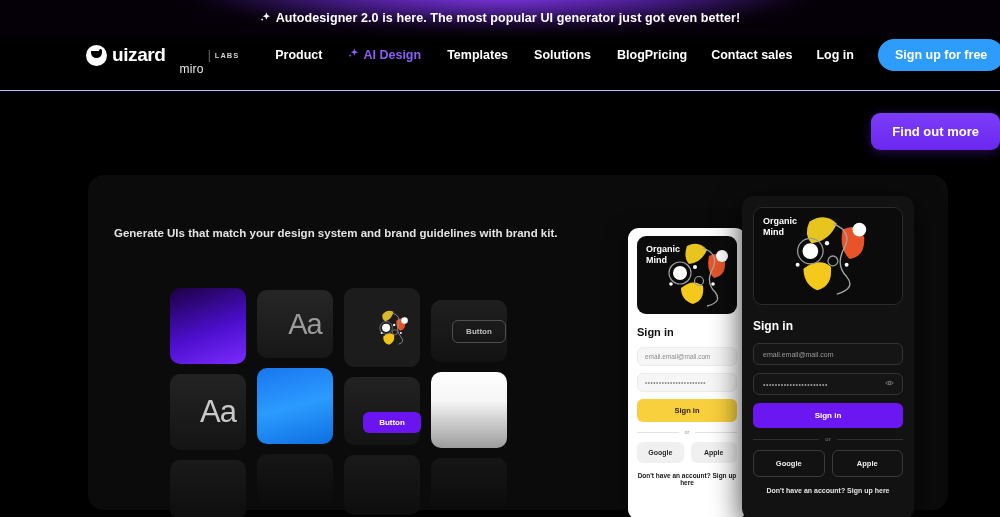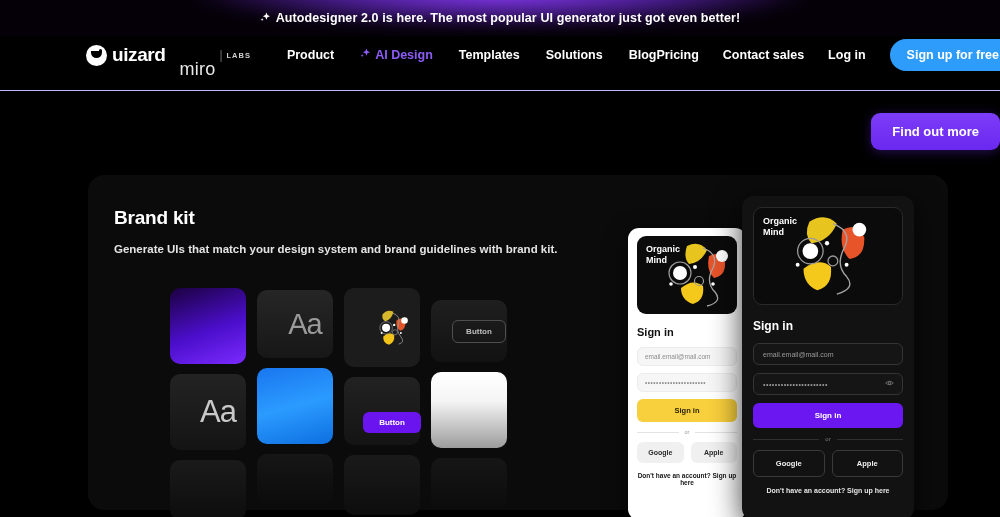--- a/index.html
+++ b/index.html
@@ -57,21 +57,21 @@
     content: ""; position: absolute; left: 12.5px; top: 4.5px;
     width: 3px; height: 3px; border-radius: 50%; background: #000;
   }
   .logo-word {
     color: #fff; font-size: 19px; font-weight: 700; letter-spacing: -.4px;
   }
   .miro-labs {
     display: flex; align-items: center; gap: 4px;
     margin-left: 5px;
   }
-  .miro-word { color: #e8e8e8; font-size: 18px; font-weight: 400; letter-spacing: .2px; margin-top: 28px; }
+  .miro-word { color: #e8e8e8; font-size: 12px; font-weight: 400; letter-spacing: .2px; margin-top: 28px; }
   .miro-div { color: #6a6a6a; font-size: 12px; }
   .labs-word { color: #d0d0d0; font-size: 7.5px; font-weight: 700; letter-spacing: 1px; }
 
   .nav-links { display: flex; align-items: center; gap: 26px; margin-left: 36px; }
   .nav-link {
     color: #ffffff; font-size: 12.5px; font-weight: 700;
     text-decoration: none; white-space: nowrap; cursor: pointer;
   }
   .nav-link.ai { color: #8c5cf6; display: flex; align-items: center; gap: 4px; }
 
@@ -97,21 +97,21 @@
   
   .panel {
     position: absolute; left: 88px; top: 175px;
     width: 860px; height: 335px;
     background: #0b0b0b;
     border-radius: 16px;
     overflow: hidden;
   }
   .panel-head { padding: 32px 0 0 26px; }
   .panel-title { color: #ffffff; font-size: 19px; font-weight: 700; letter-spacing: -.2px; }
-  .panel-sub { color: #e4e4e4; font-size: 11.5px; font-weight: 700; margin-top: 14px; }
+  .panel-sub { color: #e4e4e4; font-size: 11.5px; font-weight: 700; margin-top: 20px; }
 
   
   .swatches {
     position: absolute; left: 170px; top: 288px;
     width: 350px; height: 230px;
     display: grid;
     grid-template-columns: repeat(4, 76px);
     column-gap: 11px;
     z-index: 3;
   }
@@ -271,21 +271,20 @@
       <button class="signup-btn">Sign up for free</button>
     </div>
   </div>
 
   <div class="cta-wrap">
     <button class="cta-btn">Find out more</button>
   </div>
 
   <div class="panel">
     <div class="panel-head">
-      <div class="panel-title">Brand kit</div>
       <div class="panel-sub">Generate UIs that match your design system and brand guidelines with brand kit.</div>
     </div>
   </div>
 
   <div class="swatches">
 
     <div class="col c1">
       <div class="sw sw-purple"></div>
       <div class="sw sw-dark-tall">
         <span class="aa big">Aa</span>

